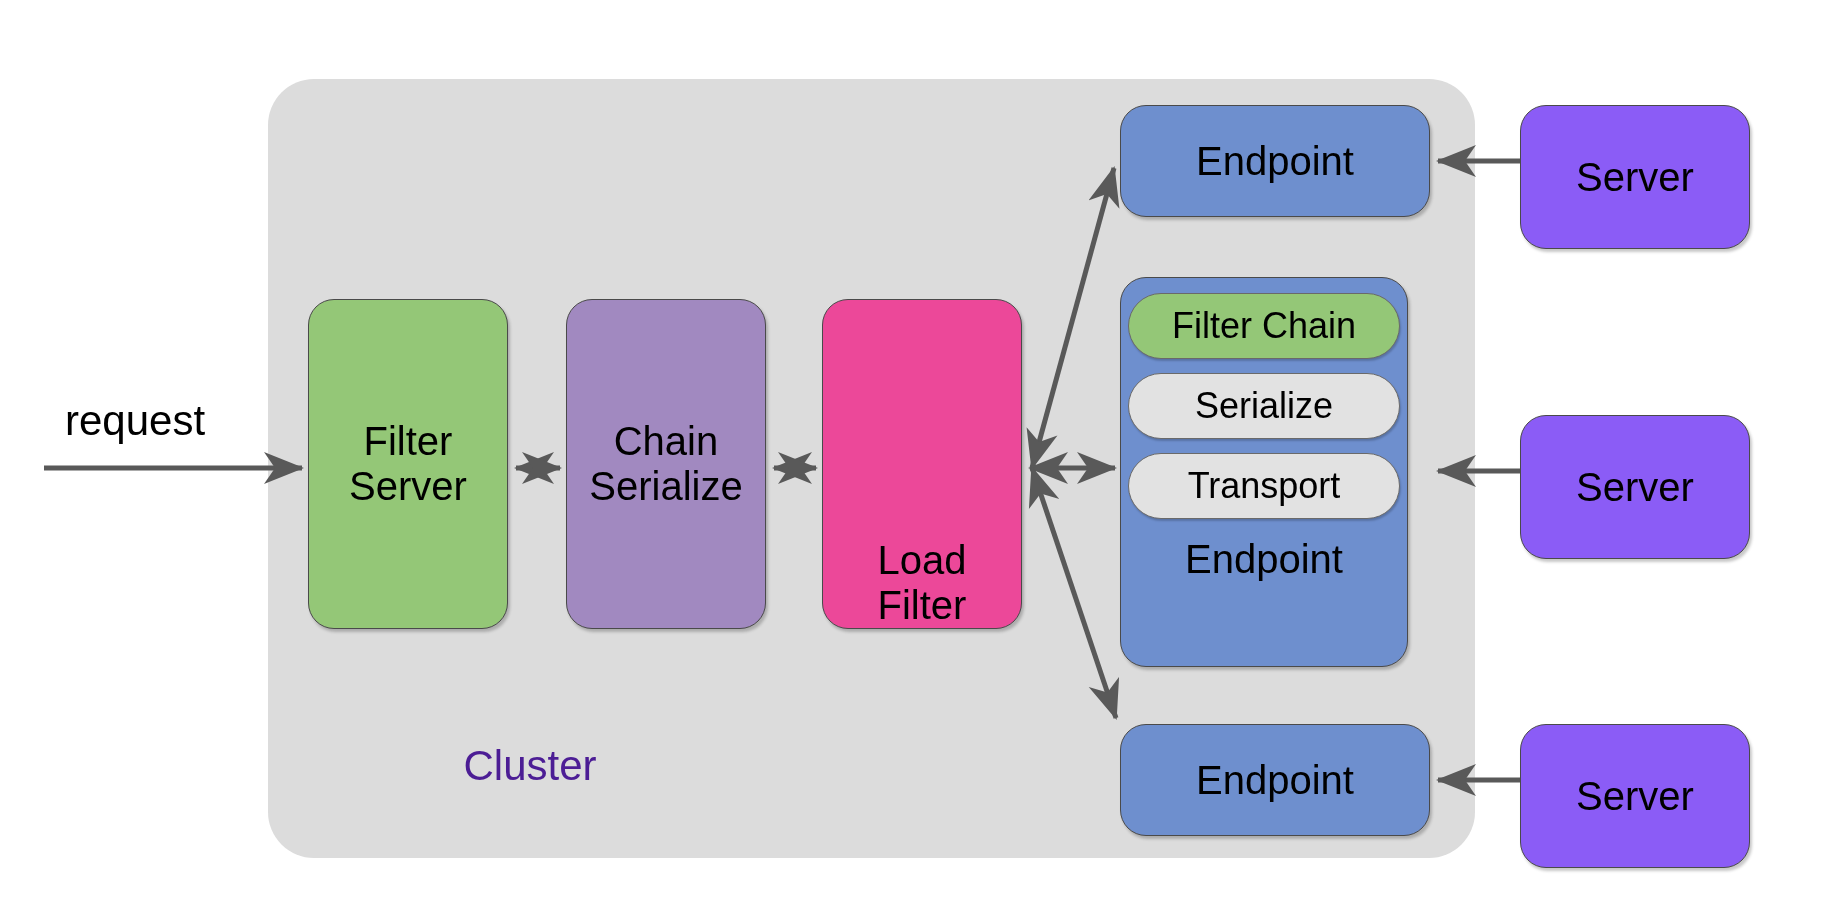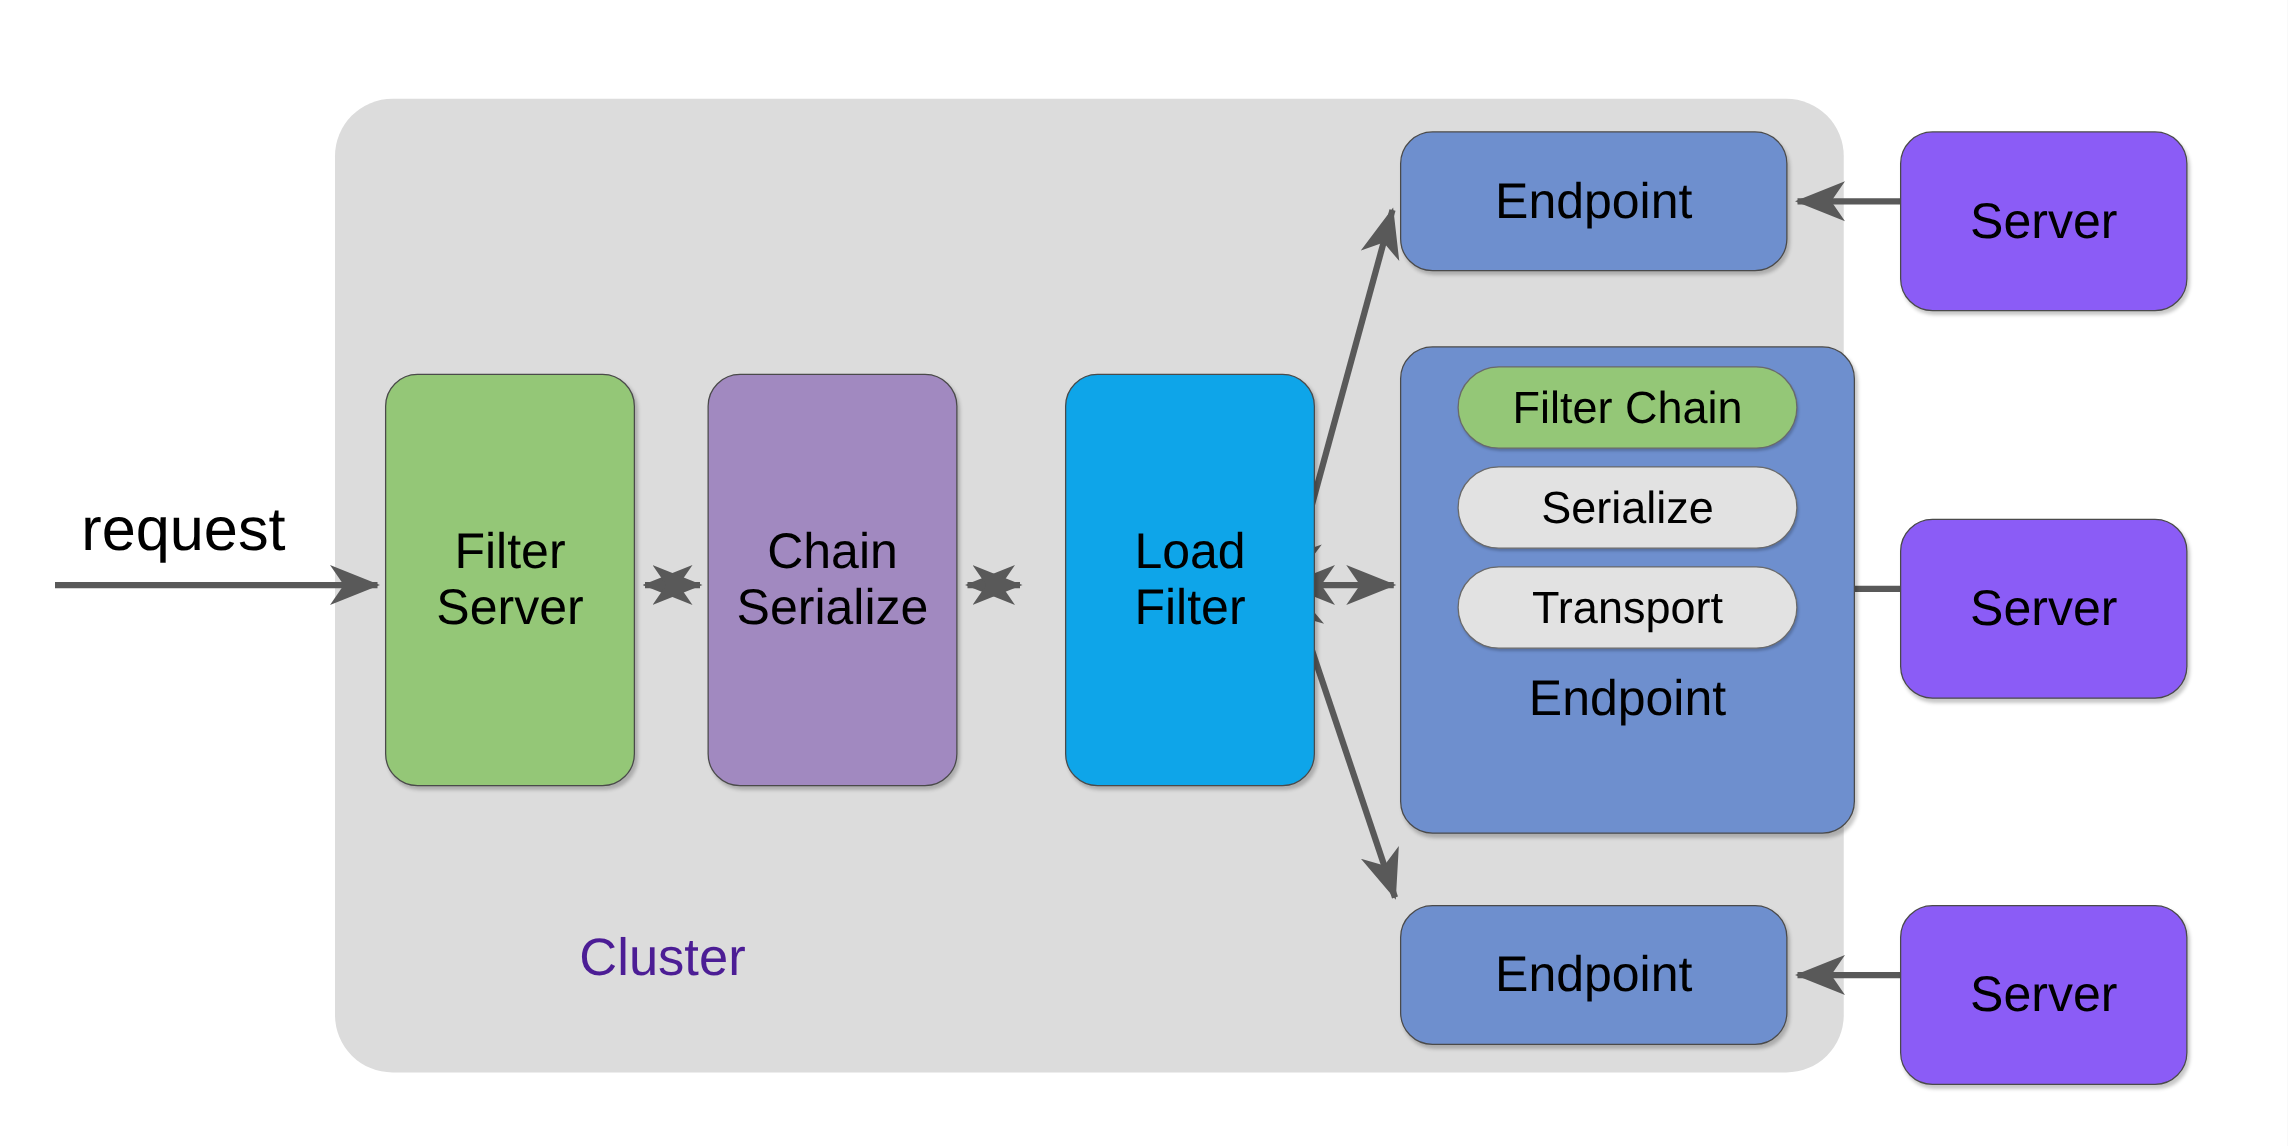--- a/index.html
+++ b/index.html
@@ -50,35 +50,35 @@
     color: #000000;
     font-size: 40px;
     line-height: 1.12;
     box-shadow: 2px 3px 3px rgba(0,0,0,0.22);
   }
 
   
   .stage-box { width: 200px; height: 330px; top: 299px; }
   #node-filter-chain   { left: 308px;  background: #94c777; }
   #node-high-available { left: 566px;  background: #a189c0; }
-  #node-load-balance   { left: 852px;  background: #0ea5e9; }
+  #node-load-balance   { left: 822px;  background: #ec4899; align-items: flex-end; }
 
   
   #node-endpoint-top {
     left: 1120px; top: 105px; width: 310px; height: 112px;
     background: #6e8fce;
   }
   #node-endpoint-bottom {
     left: 1120px; top: 724px; width: 310px; height: 112px;
     background: #6e8fce;
   }
 
   
   #node-endpoint-expanded {
-    left: 1120px; top: 277px; width: 364px; height: 390px;
+    left: 1120px; top: 277px; width: 288px; height: 390px;
     background: #6e8fce;
     border-radius: 26px;
     border: 1.5px solid #4a4a4a;
     box-sizing: border-box;
     box-shadow: 2px 3px 3px rgba(0,0,0,0.22);
     display: flex;
     flex-direction: column;
     align-items: center;
     padding-top: 15px;
   }
@@ -111,21 +111,21 @@
     background: #8b5cf6;
   }
   #node-server-top    { top: 105px; }
   #node-server-mid    { top: 415px; }
   #node-server-bottom { top: 724px; }
 
   
   #request-label {
     left: 65px;
     top: 400px;
-    font-size: 49px;
+    font-size: 42px;
     color: #000000;
     line-height: 1;
   }
 
   
   #arrow-layer {
     left: 0; top: 0; width: 1830px; height: 917px;
     pointer-events: none;
   }
 </style>

